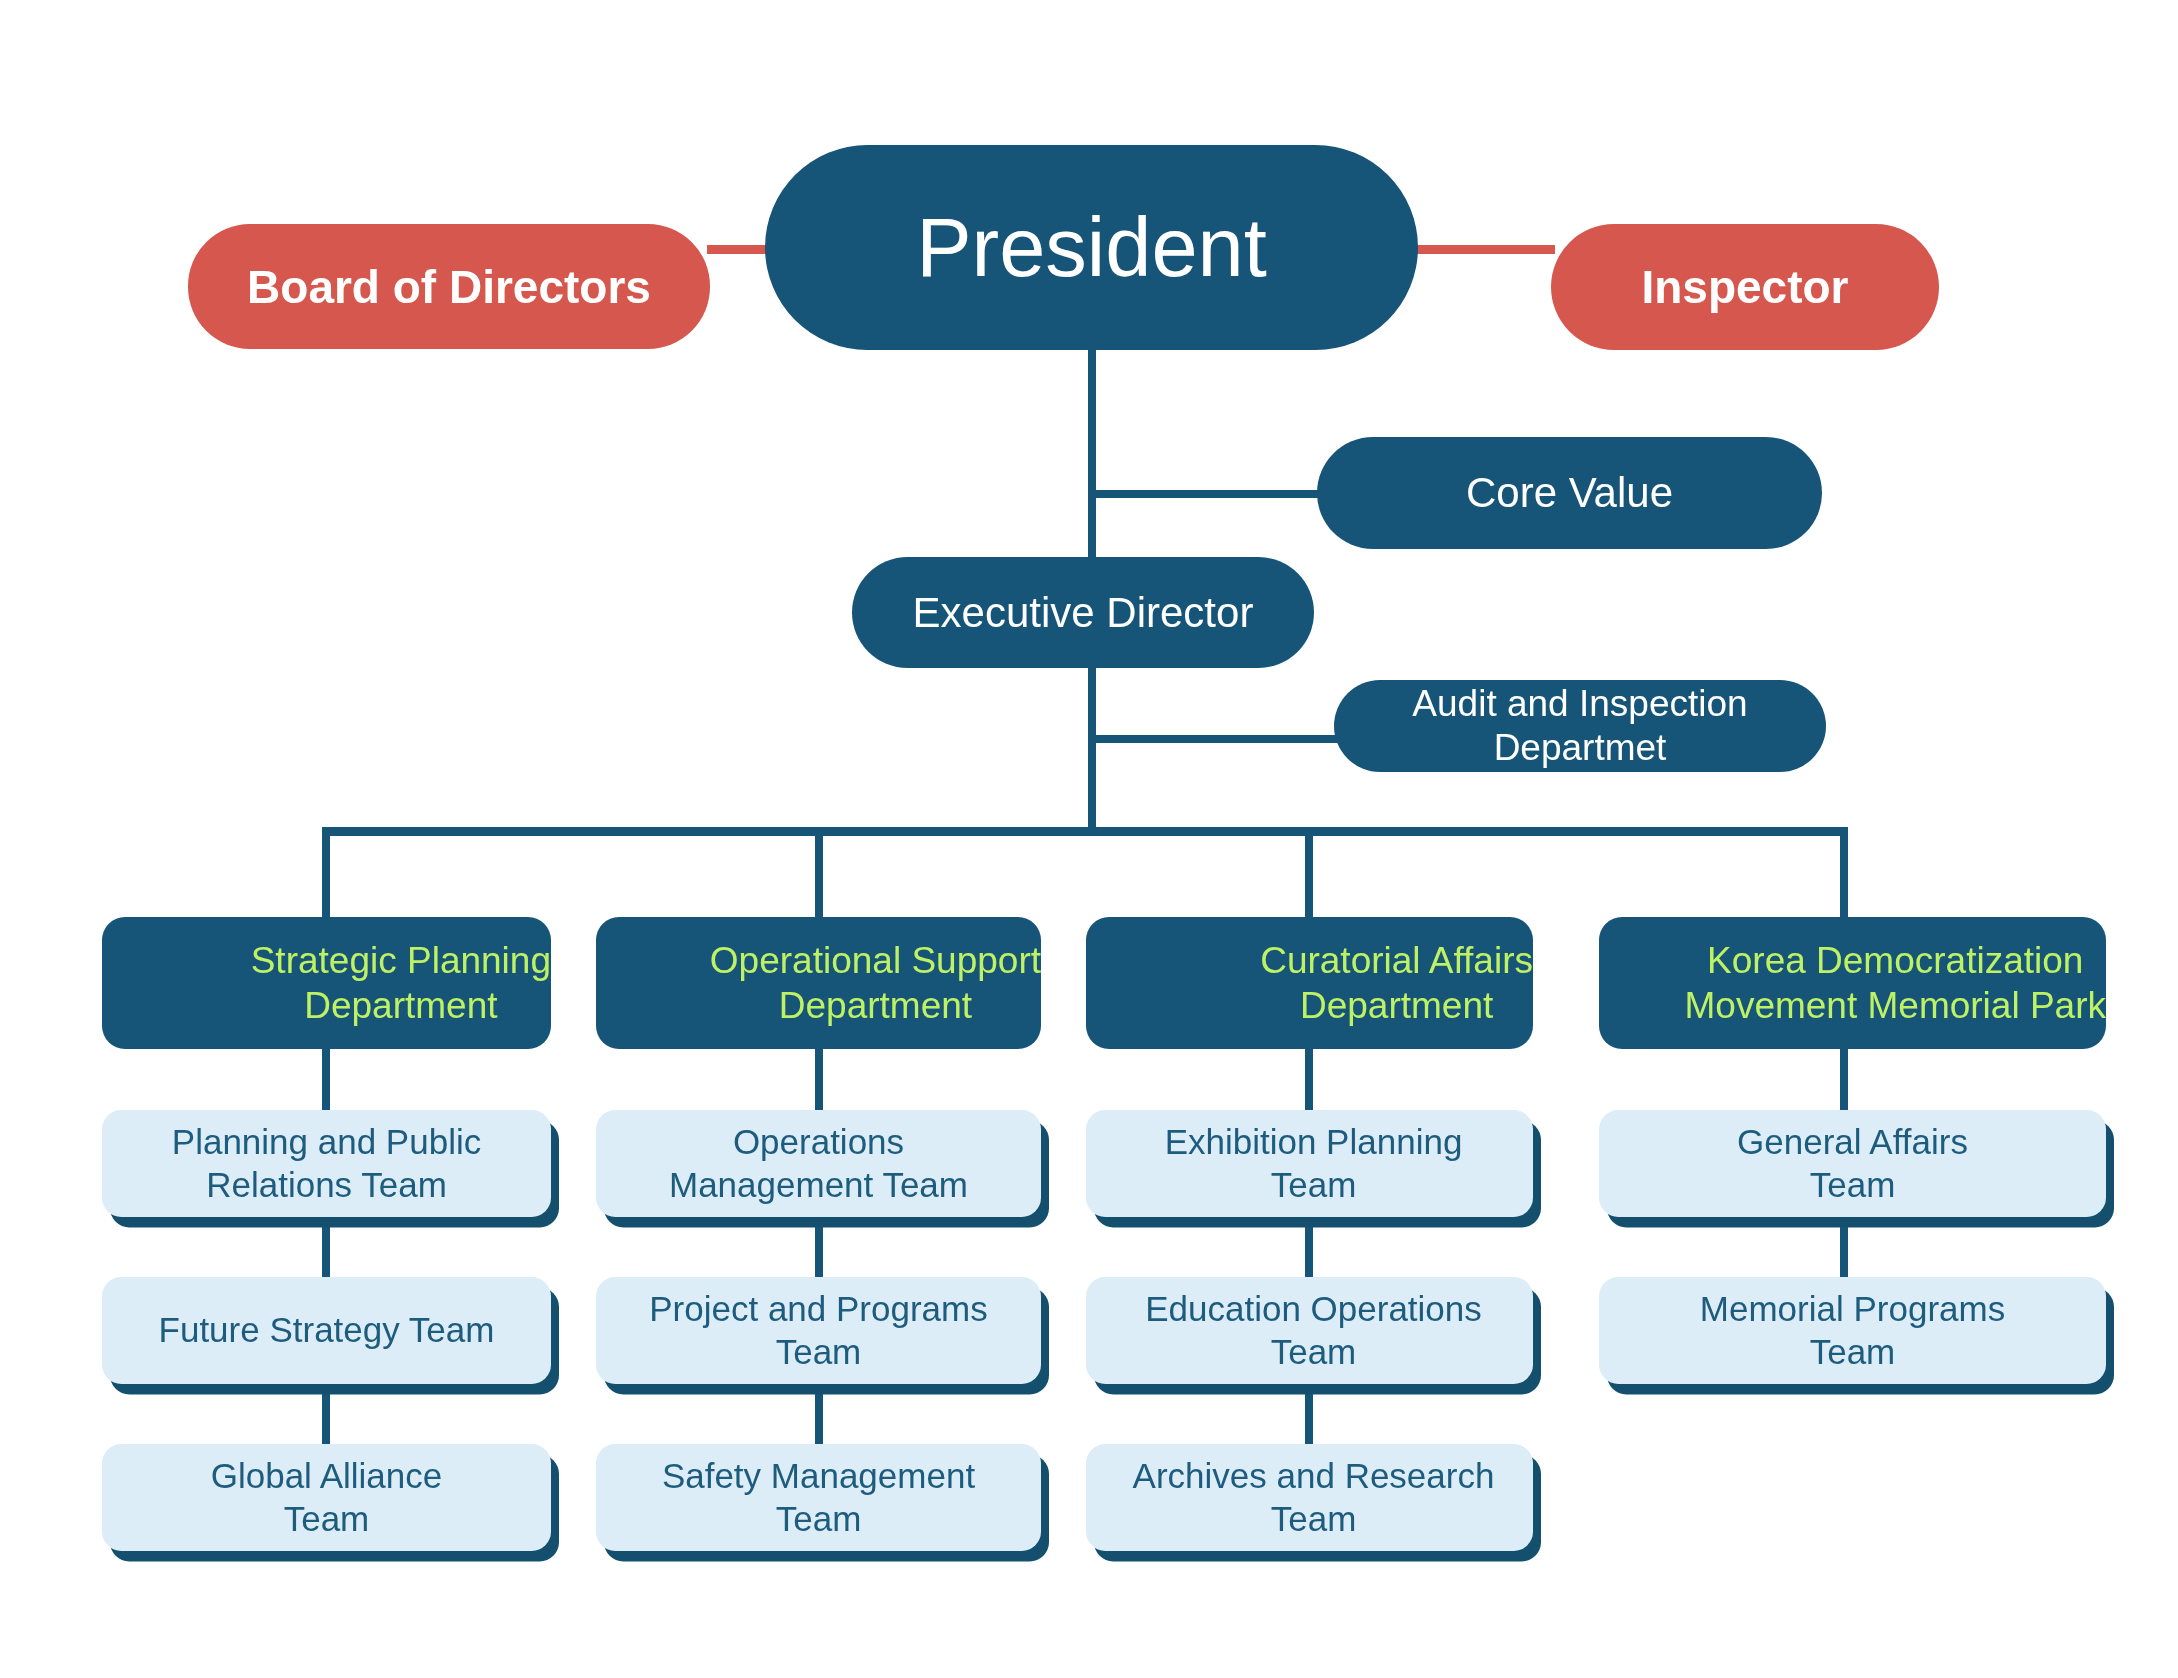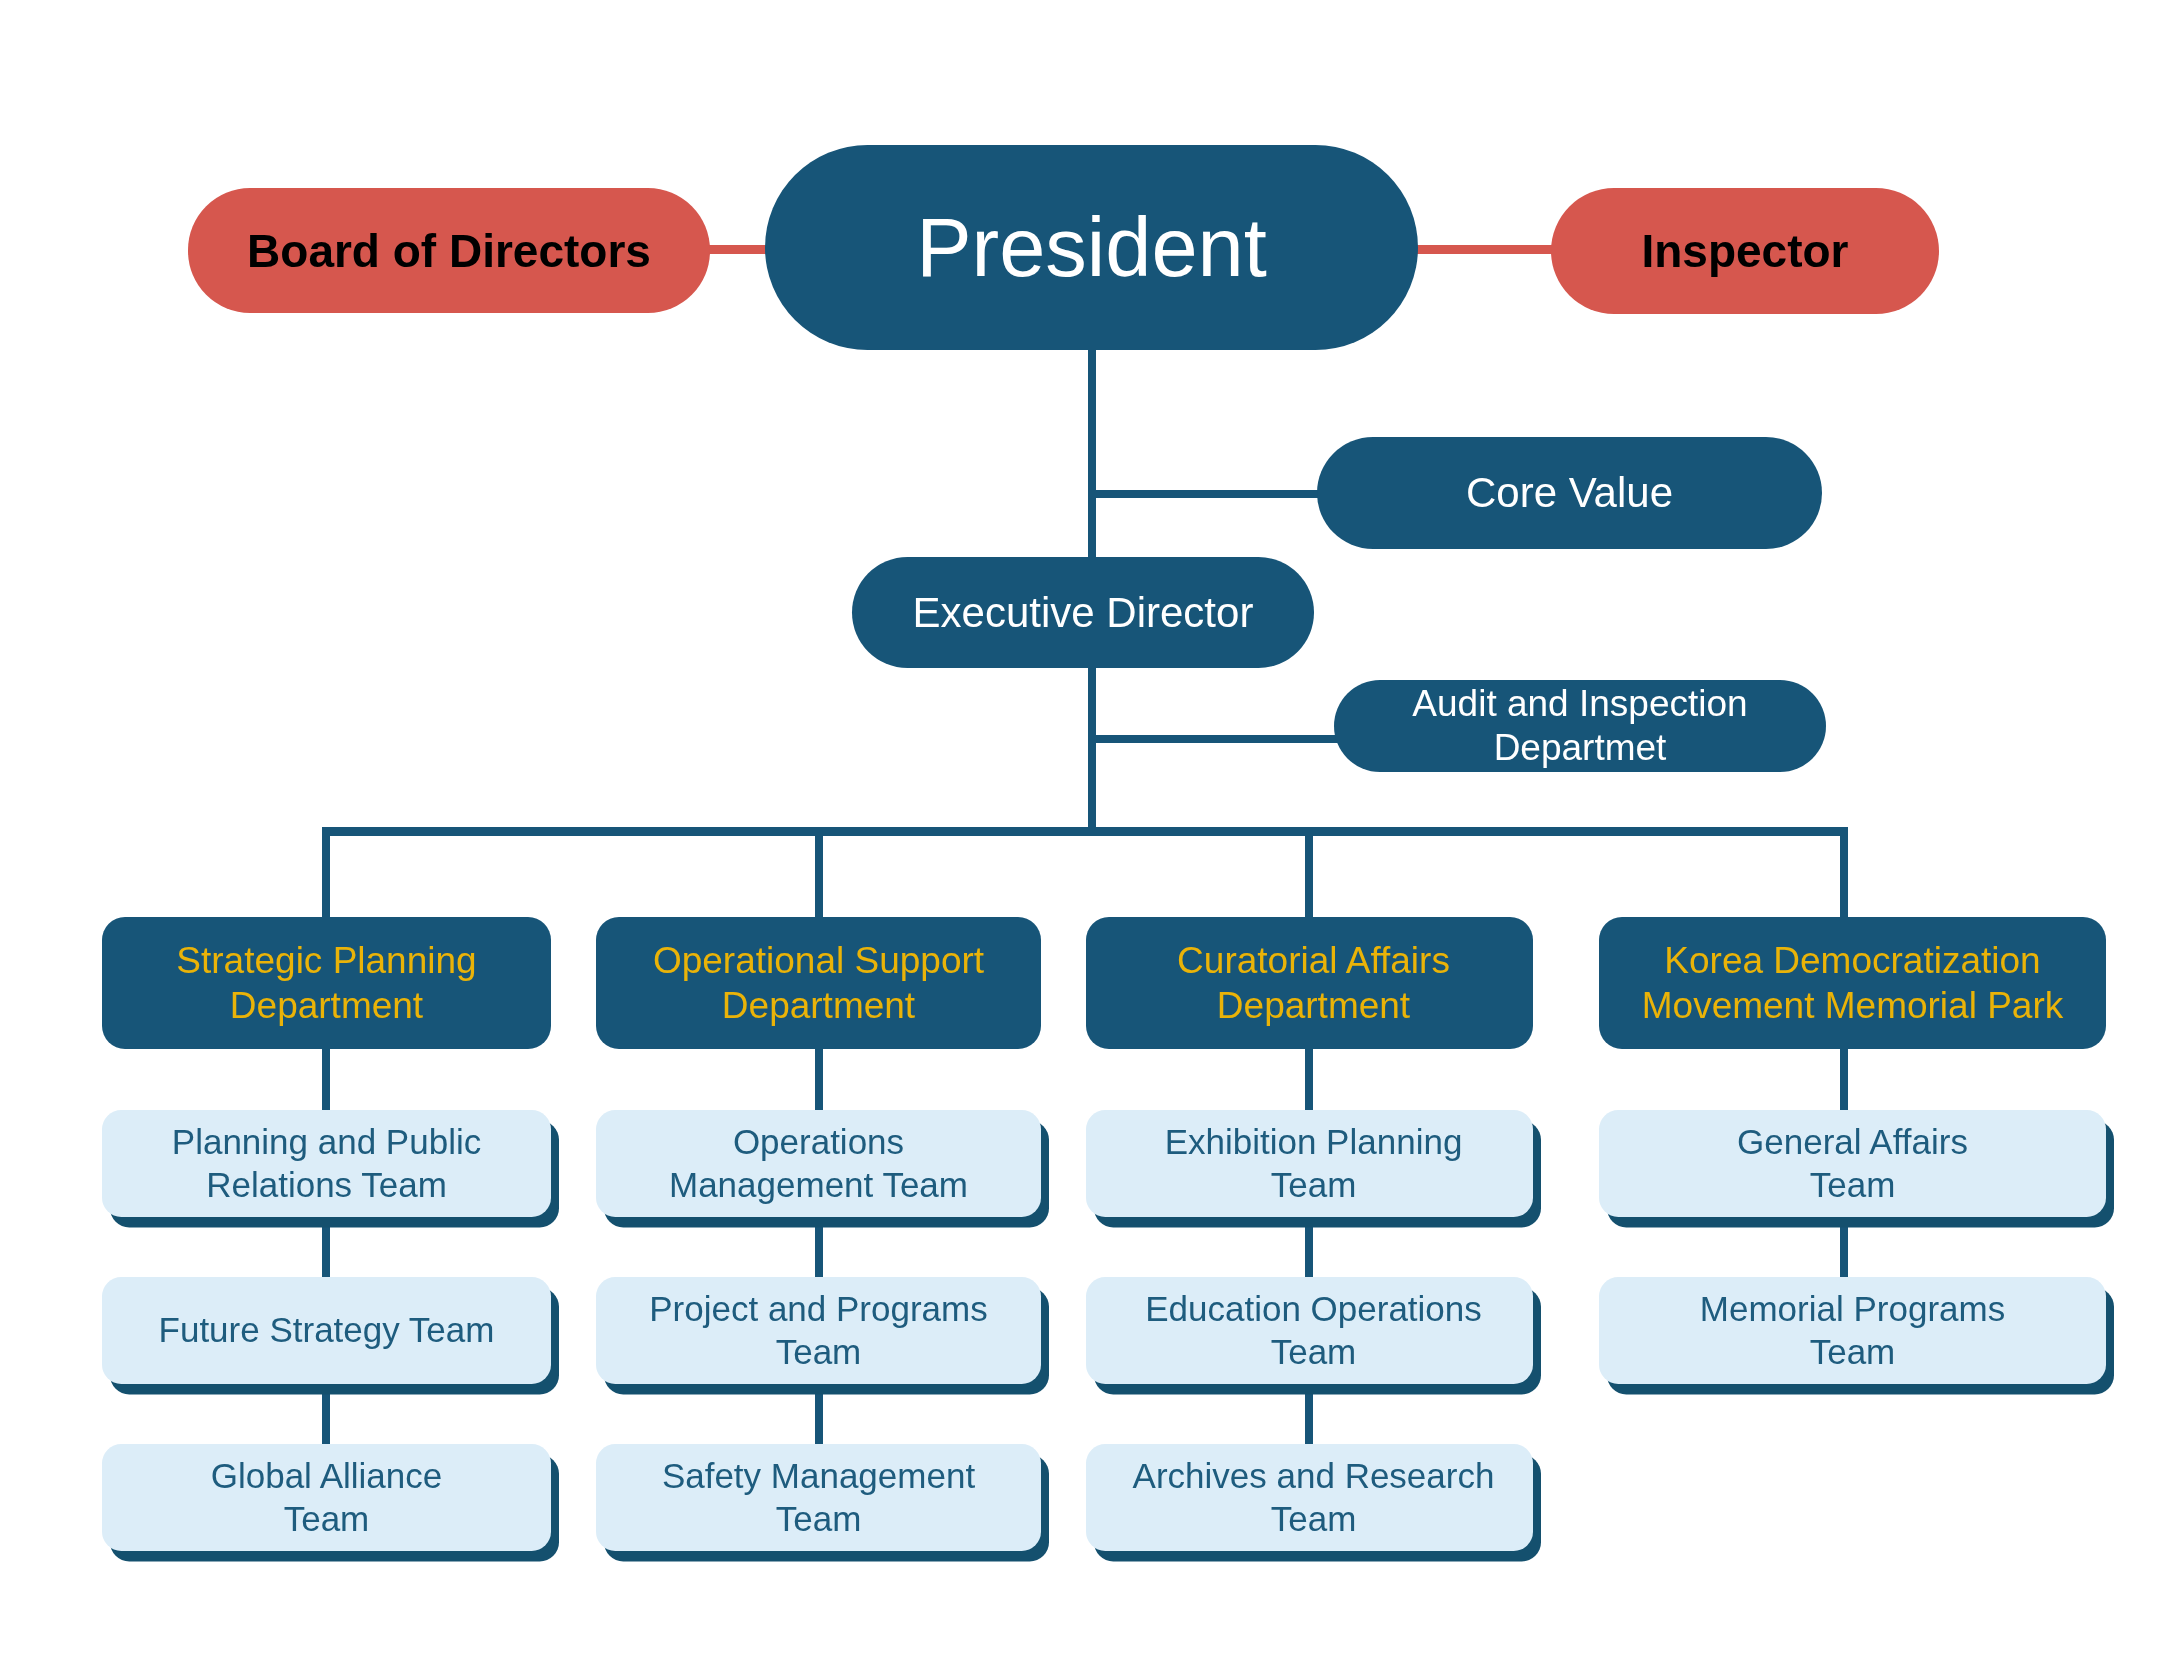--- a/index.html
+++ b/index.html
@@ -19,28 +19,30 @@
     text-align: center;
     box-sizing: border-box;
     white-space: pre-line;
   }
   .pill-dark {
     background: #175578;
     color: #ffffff;
   }
   .pill-red {
     background: #D6574E;
-    color: #000000;
+    color: #ffffff;
+    margin-top: 36px;
   }
   .dept {
     background: #175578;
-    color: #eab308;
+    color: #bef264;
     border-radius: 23px;
     font-size: 37px;
     line-height: 1.22;
+    justify-content: flex-end;
   }
   .team {
     background: #DCEDF8;
     color: #1E5C7E;
     border-radius: 19.3px;
     font-size: 35px;
     line-height: 1.22;
     box-shadow: 8px 10.5px 0 #14506E;
   }
   .line {

